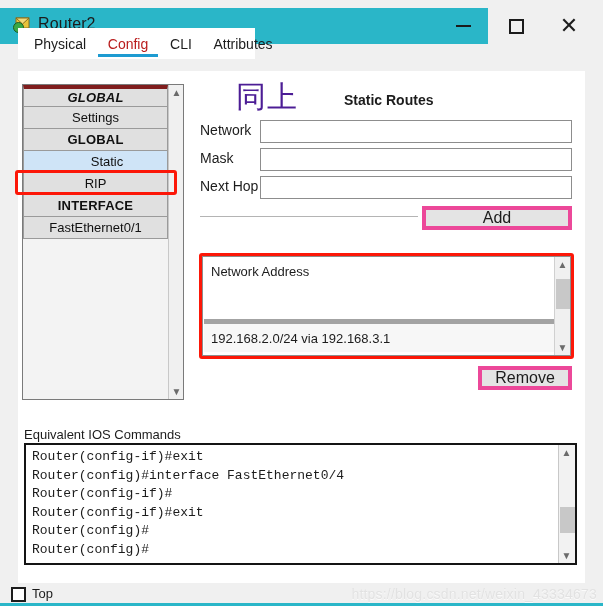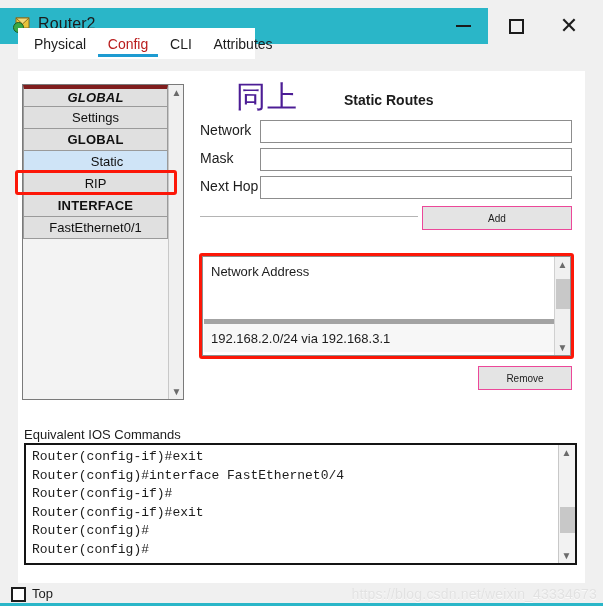--- a/index.html
+++ b/index.html
@@ -122,23 +122,23 @@
   #row-mask{left:200px;top:148px;width:372px;}
   #row-nexthop{left:200px;top:176px;width:372px;}
   #in-network{left:60px;width:312px;}
   #in-mask{left:60px;width:312px;}
   #in-nexthop{left:60px;width:312px;}
 
   .hr{
     position:absolute;left:200px;top:216px;width:218px;height:1px;background:#b4b4b4;
   }
   .btn{
-    position:absolute;background:#e4e4e4;border:1px solid #ec4899;
+    position:absolute;background:#e4e4e4;border:4px solid #ec4899;
     box-sizing:border-box;display:flex;align-items:center;justify-content:center;
-    font-size:10px;color:#1c1c1c;cursor:default;
+    font-size:16px;color:#1c1c1c;cursor:default;
   }
   #btn-add{left:422px;top:206px;width:150px;height:24px;}
   #btn-remove{left:478px;top:366px;width:94px;height:24px;}
 
   
   .listbox{
     position:absolute;left:202px;top:256px;width:369px;height:100px;
     background:#ffffff;border:1px solid #8d8d8d;box-sizing:border-box;
   }
   .lb-head{

